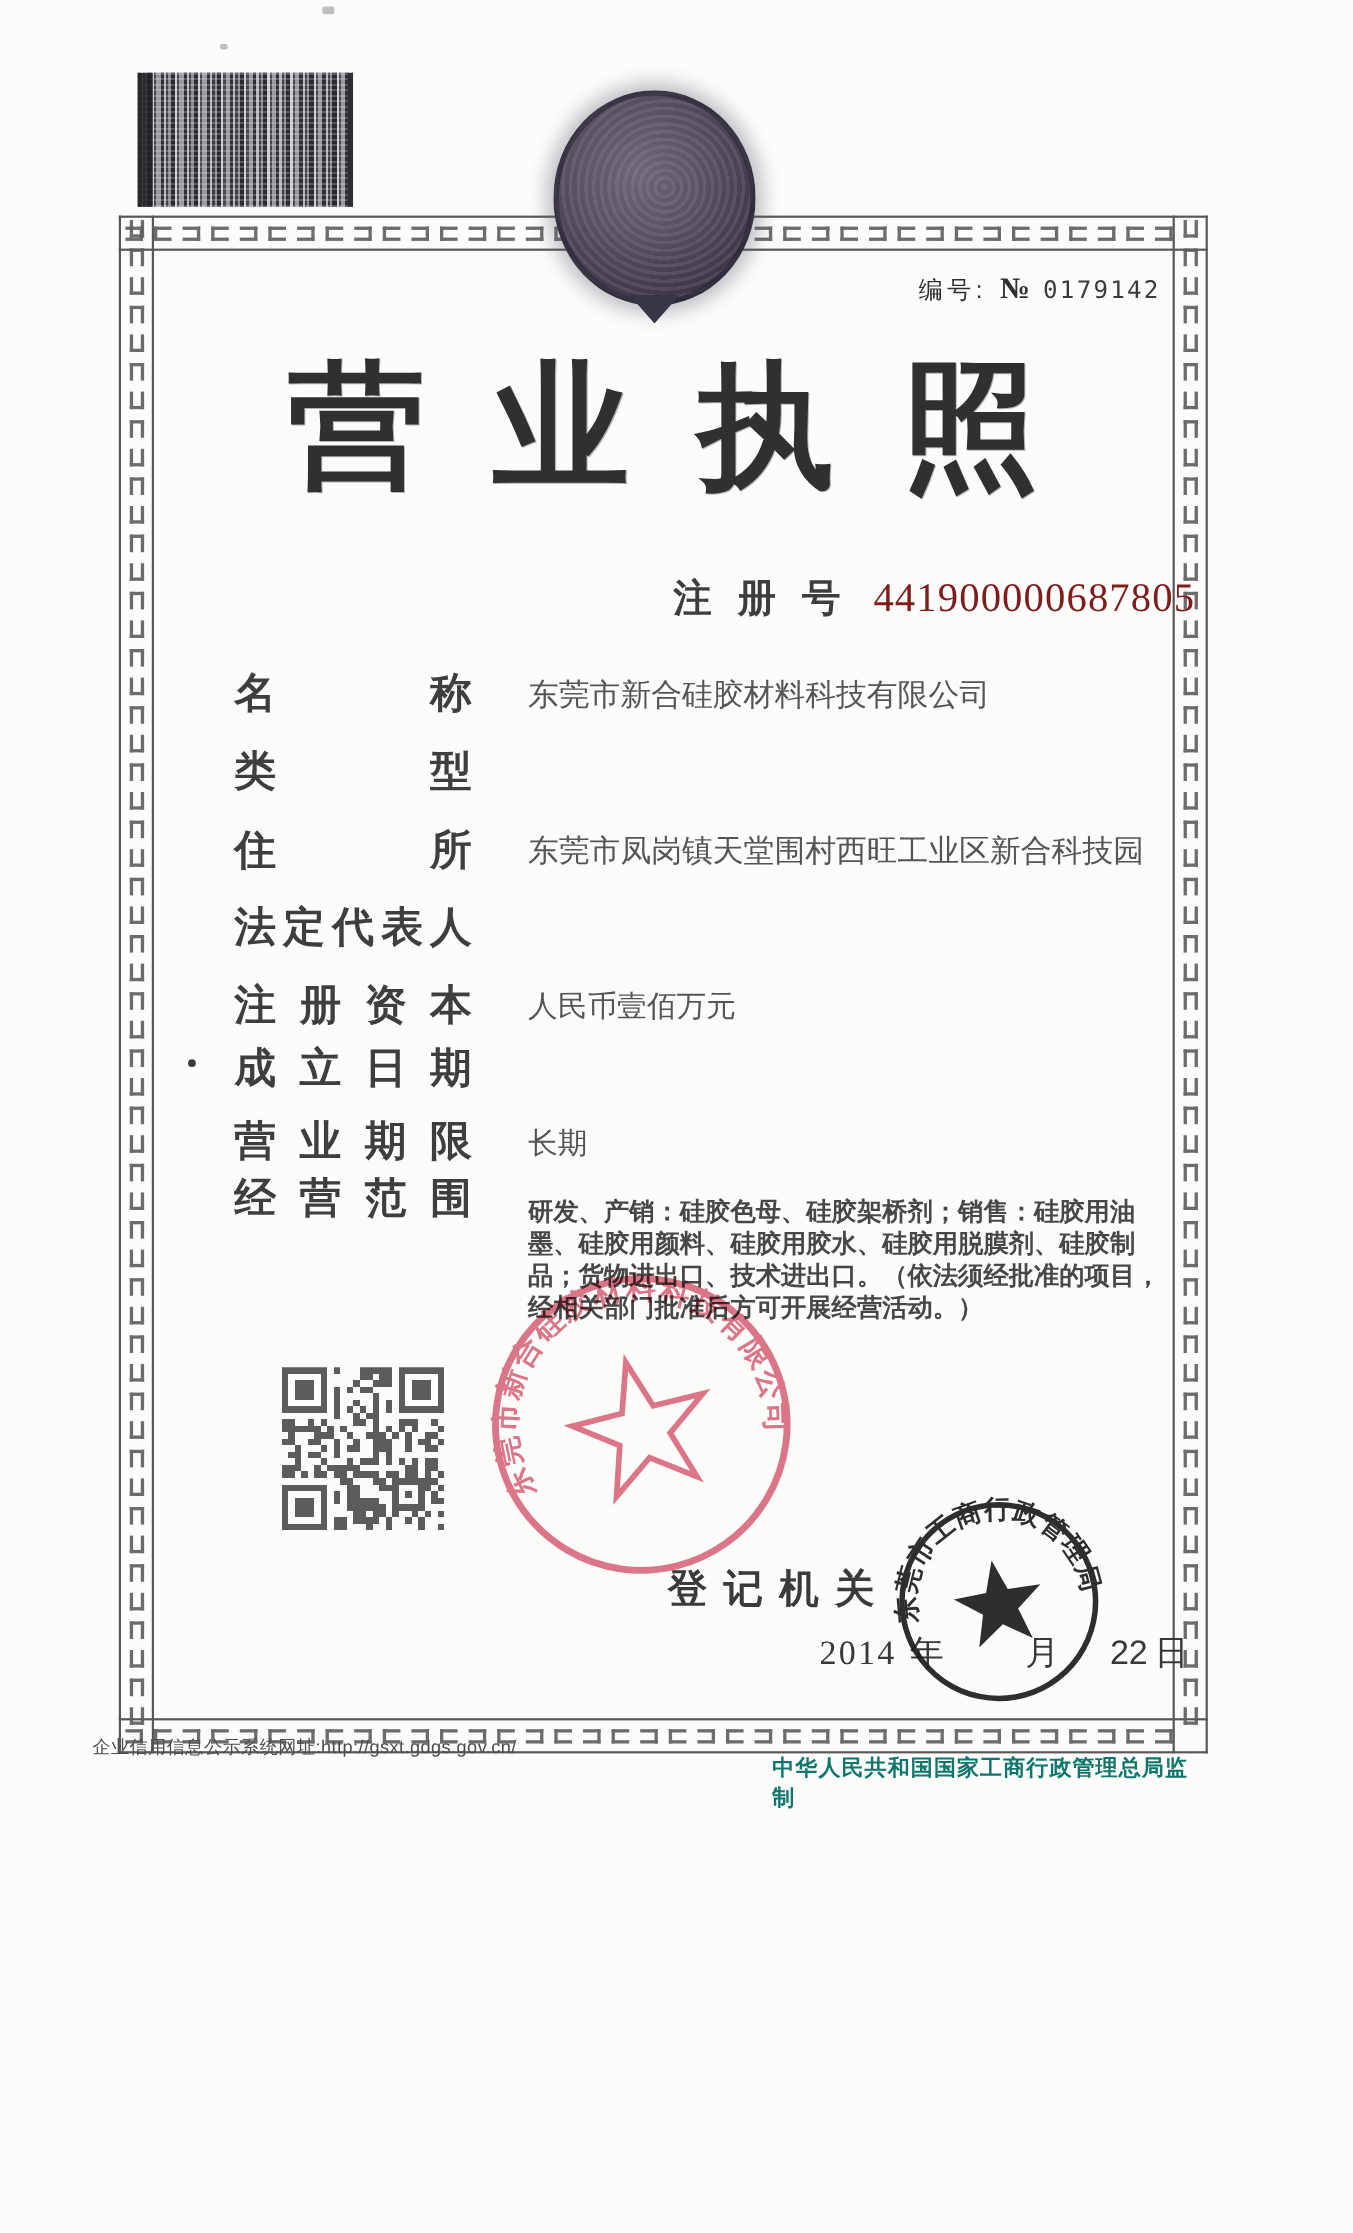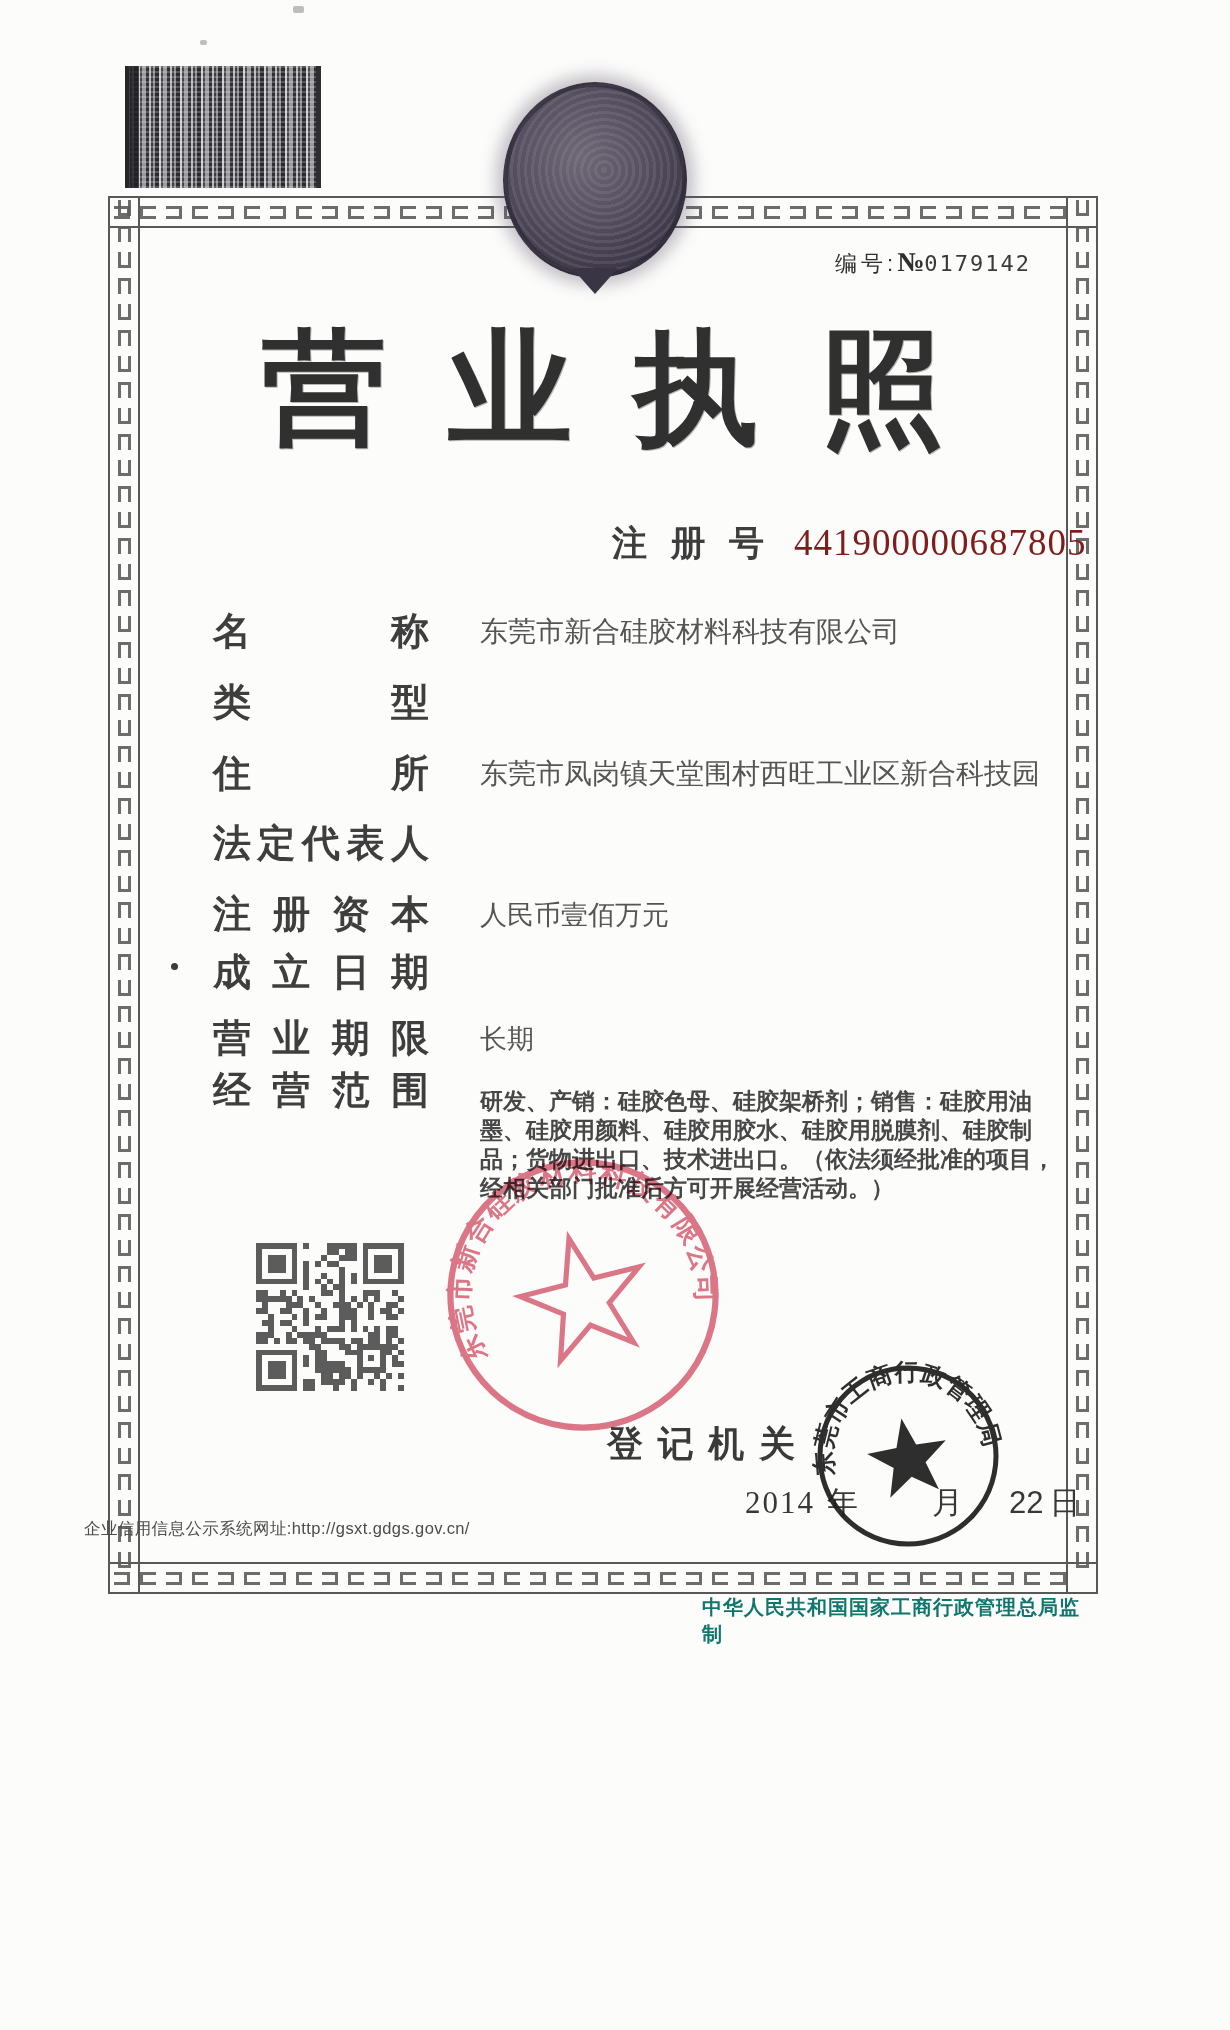--- a/index.html
+++ b/index.html
@@ -35,21 +35,21 @@
   
   .emblem{position:absolute;left:503px;top:82px;width:184px;height:196px;border-radius:50%;z-index:3;
     background:
       repeating-radial-gradient(circle at 55% 45%, rgba(180,175,190,.14) 0 3px, rgba(0,0,0,0) 3px 7px),
       radial-gradient(circle at 42% 38%, #6e6876 0%, #575162 38%, #453f50 62%, #383342 82%, #2f2b38 100%);
     box-shadow:0 0 16px 7px rgba(96,90,105,.38), inset 0 0 0 5px rgba(40,36,48,.6);}
   .emblem .ribbon{position:absolute;left:50%;bottom:-16px;transform:translateX(-50%);
     width:46px;height:26px;background:#3a3544;clip-path:polygon(0 0,100% 0,50% 100%);}
 
   
-  .serial{position:absolute;left:835px;top:247px;display:flex;align-items:baseline;gap:0;color:#2f2f2f;z-index:2;justify-content:center;}
+  .serial{position:absolute;left:835px;top:247px;display:flex;align-items:baseline;gap:12px;color:#2f2f2f;z-index:2;justify-content:center;}
   .serial .lbl{font-size:22px;letter-spacing:4px;}
   .serial .sym{font-size:27px;font-weight:700;font-family:"Liberation Serif",serif;}
   .serial .num{font-size:22px;font-family:"DejaVu Sans Mono",monospace;letter-spacing:2px;color:#3a3a3a;}
 
   
   .title{position:absolute;left:108px;top:326px;width:990px;display:flex;justify-content:center;gap:62px;
     font-size:124px;font-weight:700;color:#303030;line-height:1;z-index:2;
     text-shadow:1px 1px 0 rgba(45,45,45,.35);}
 
   
@@ -79,21 +79,21 @@
   
   .registrar{position:absolute;left:607px;top:1420px;width:188px;font-size:36px;font-weight:700;color:#3a3a3a;z-index:2;}
   .date{position:absolute;left:745px;top:1482px;display:flex;align-items:baseline;font-size:31px;color:#383838;z-index:2;}
   .date .y{font-family:"Liberation Serif",serif;letter-spacing:2px;}
   .date .u1{margin-left:12px;}
   .date .u2{margin-left:74px;}
   .date .d{margin-left:46px;font-family:Liberation Sans, sans-serif;}
   .date .u3{margin-left:6px;}
 
   
-  .footer-left{position:absolute;left:84px;top:1518px;font-size:16.5px;color:#4c4c4c;letter-spacing:.4px;z-index:2;}
+  .footer-left{position:absolute;left:84px;top:1578px;font-size:16.5px;color:#4c4c4c;letter-spacing:.4px;z-index:2;}
   .footer-right{position:absolute;left:702px;top:1594px;width:386px;font-size:20px;font-weight:700;
     color:#0f766e;letter-spacing:1px;z-index:2;}
 
   
   .dot{position:absolute;left:171px;top:963px;width:7px;height:7px;border-radius:50%;background:#3b3b3b;z-index:2;}
   .speck{position:absolute;background:#8a8a8a;opacity:.55;z-index:2;}
   .sp1{left:293px;top:6px;width:11px;height:7px;border-radius:2px;}
   .sp2{left:200px;top:40px;width:7px;height:5px;border-radius:2px;}
 </style>
 </head>

